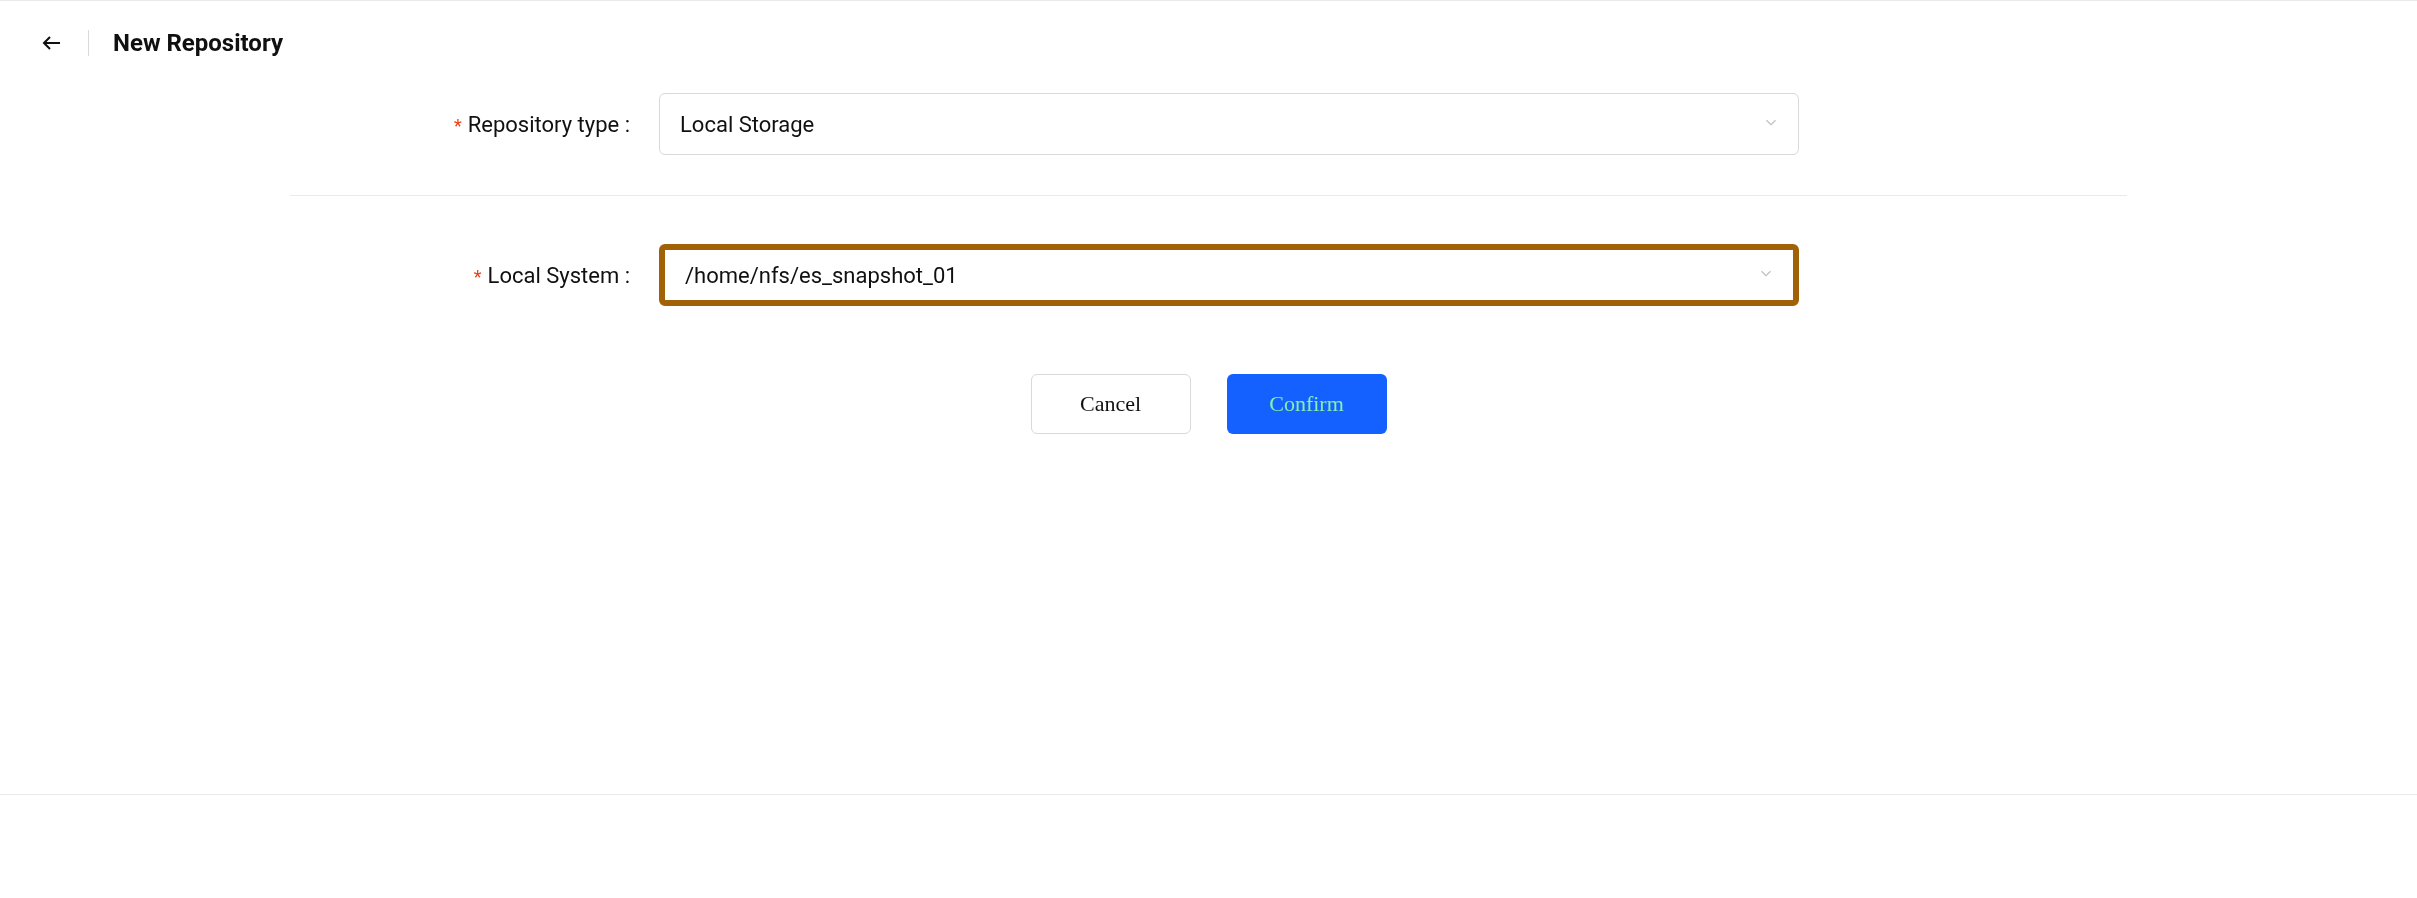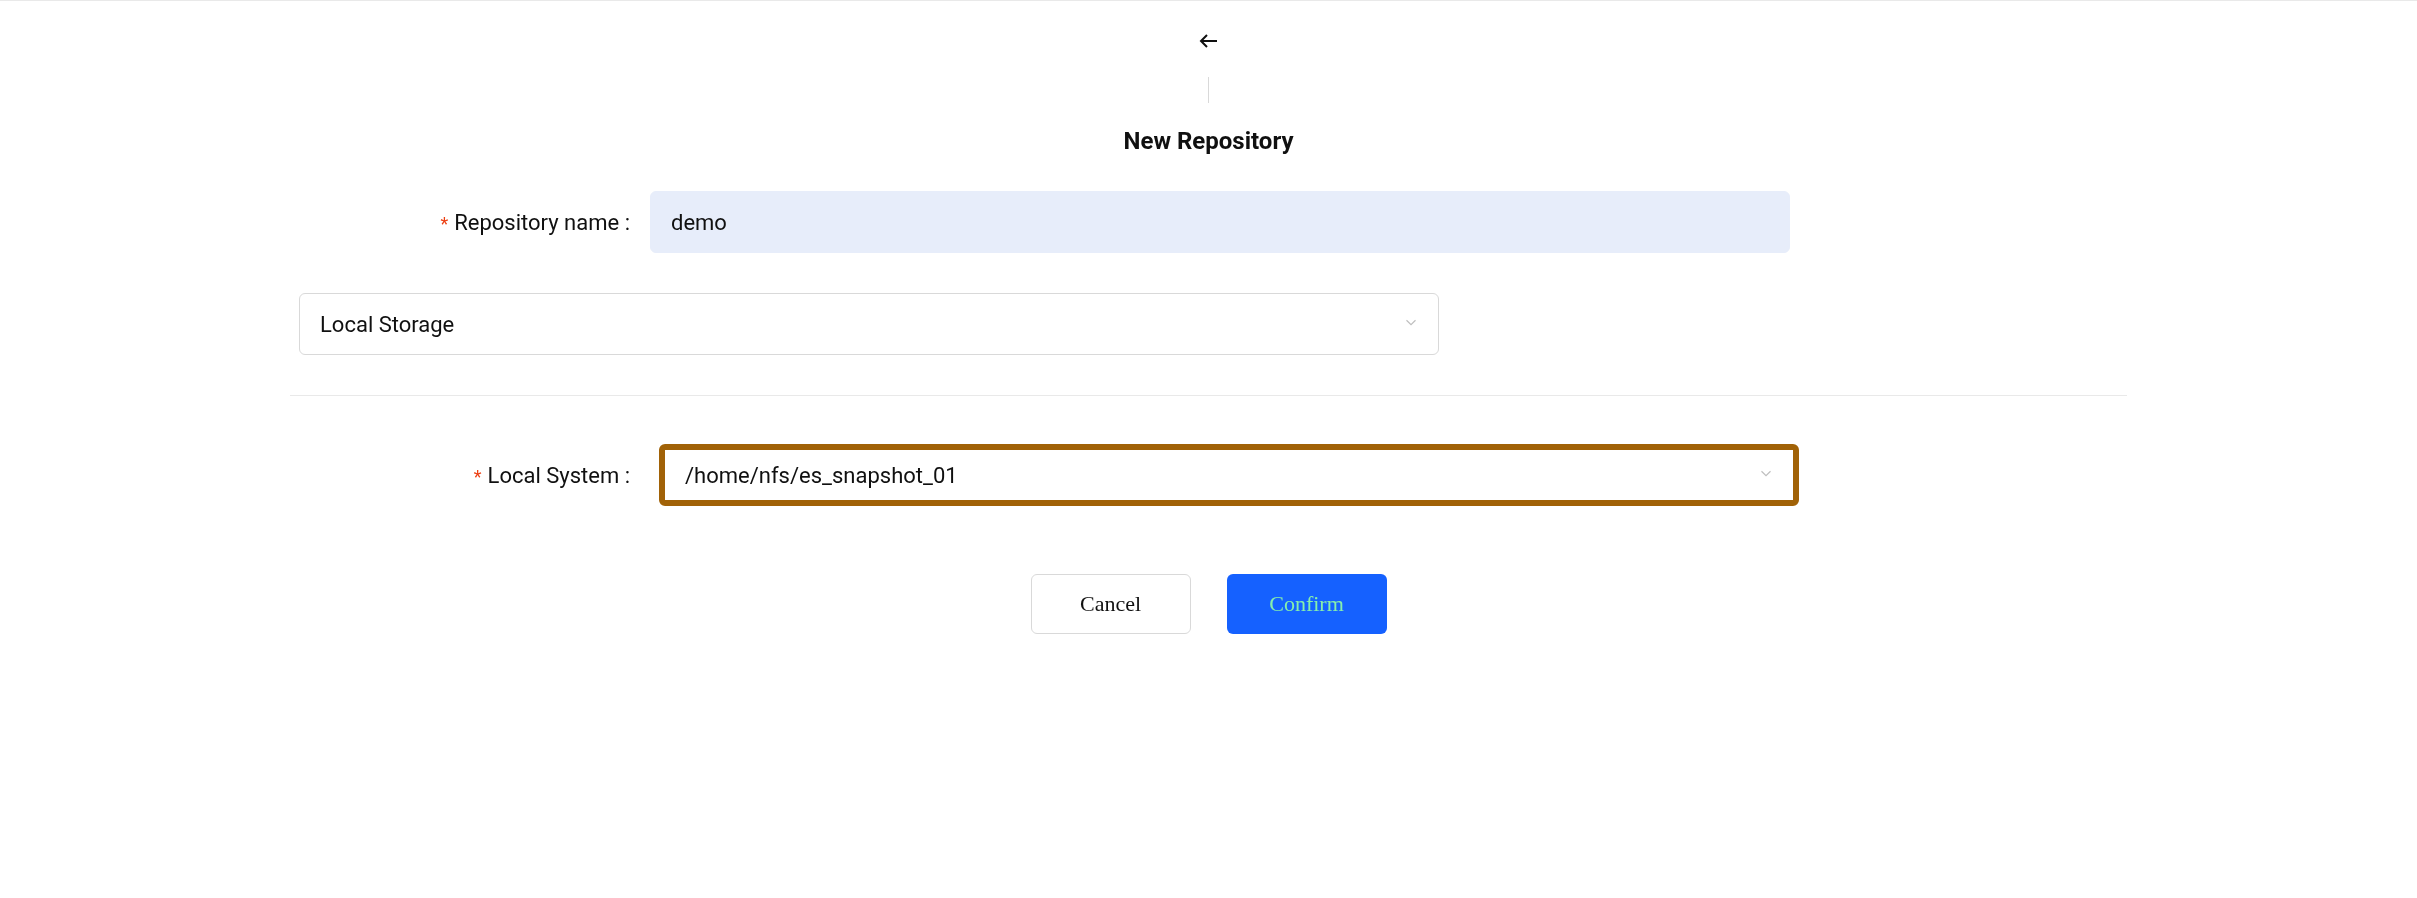--- a/index.html
+++ b/index.html
@@ -17,21 +17,20 @@
       width: 2417px;
       border-top: 1px solid #e9e9e9;
       border-bottom: 1px solid #e9e9e9;
       padding-bottom: 360px;
     }
     .header {
       display: flex;
       align-items: center;
       gap: 24px;
       padding: 28px 40px 36px 40px;
-      flex-direction: column;
     }
     .back-icon {
       width: 24px;
       height: 24px;
       display: flex;
       align-items: center;
       justify-content: center;
       cursor: pointer;
       color: #101010;
     }
@@ -162,30 +161,25 @@
           <path d="M20 12H4"></path>
           <path d="M10 6l-6 6 6 6"></path>
         </svg>
     </span>
     <span class="vdiv"></span>
     <span class="title">New Repository</span>
   </div>
 
   <div class="form">
 
+
     <div class="row">
       <div class="label">
-        <span class="req">*</span><span>Repository name</span><span> :</span>
-      </div>
-      <div class="control">
-        <div class="input-like input-filled">demo</div>
-      </div>
-    </div>
-
-    <div class="row">
+        <span class="req">*</span><span>Repository type</span><span> :</span>
+      </div>
       <div class="control">
         <div class="input-like select-like">
           <span>Local Storage</span>
           <span class="chevron">
             <svg viewBox="0 0 24 24">
                 <path d="M6 9l6 6 6-6"></path>
               </svg>
           </span>
         </div>
       </div>

